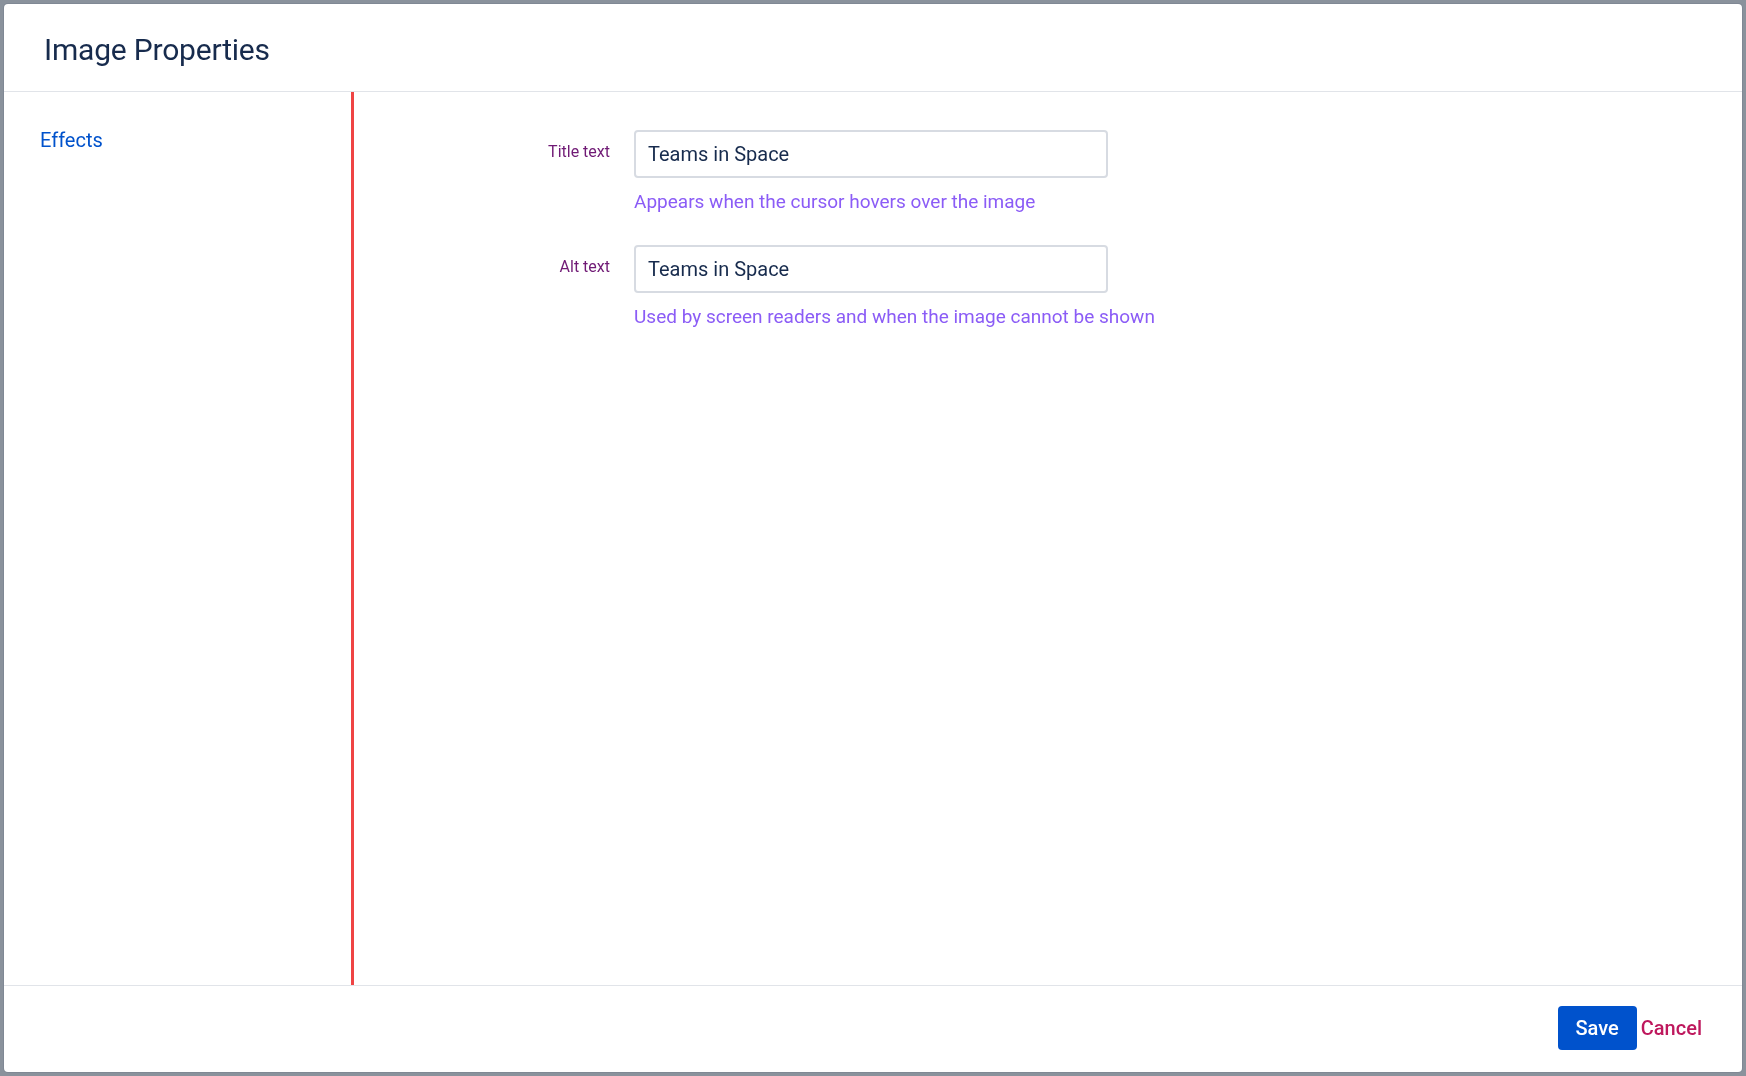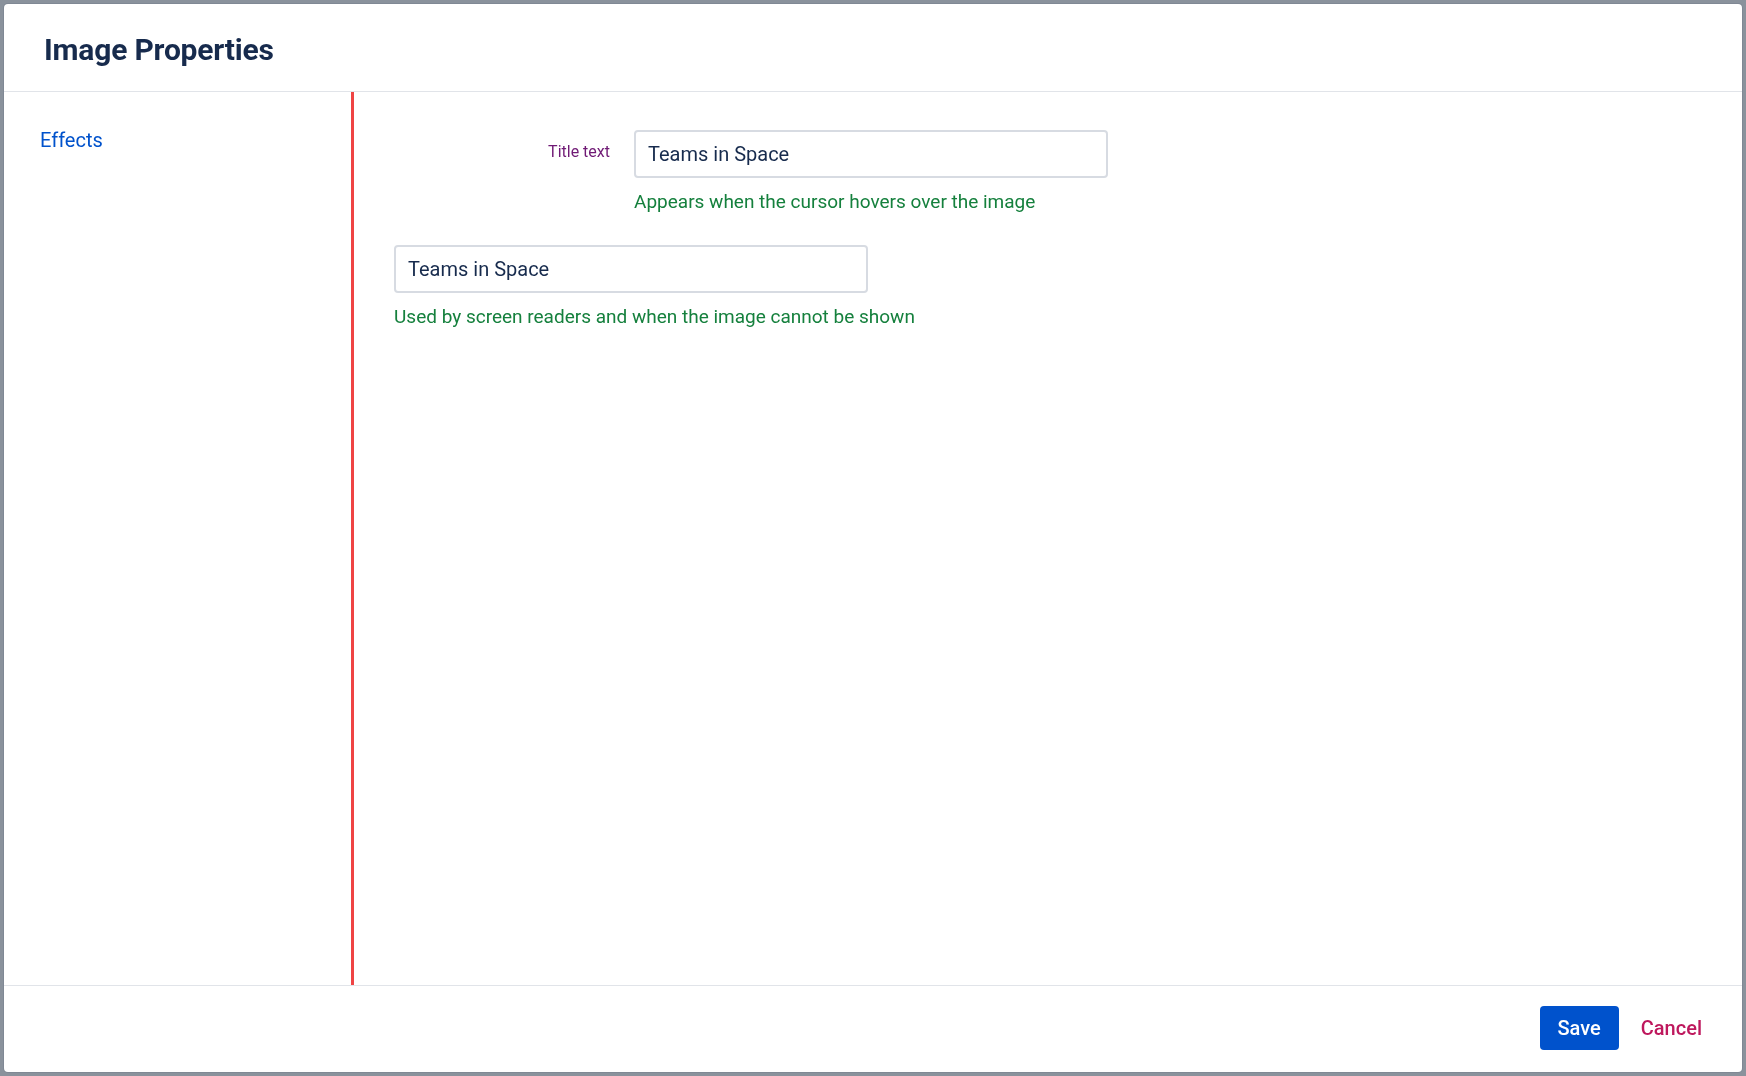--- a/index.html
+++ b/index.html
@@ -21,21 +21,21 @@
       flex-direction: column;
       overflow: hidden;
       box-shadow: 0 0 0 1px rgba(9,30,66,0.08);
     }
     .dialog-header {
       padding: 28px 40px 24px 40px;
       border-bottom: 1px solid #e1e4e9;
     }
     .dialog-title {
       font-size: 30px;
-      font-weight: 700;
+      font-weight: 400;
       color: #172B4D;
       letter-spacing: -0.2px;
     }
     .dialog-body {
       flex: 1;
       display: flex;
       min-height: 0;
     }
     .sidebar {
       width: 350px;
@@ -76,30 +76,29 @@
       border: 2px solid #d7dbe2;
       border-radius: 4px;
       font-size: 20px;
       color: #172B4D;
       padding: 0 12px;
       font-family: inherit;
       background: #fff;
     }
     .field-hint {
       font-size: 19px;
-      color: #15803d;
+      color: #8b5cf6;
       margin-top: 12px;
     }
     .dialog-footer {
       border-top: 1px solid #e1e4e9;
       padding: 20px 36px 22px 36px;
       display: flex;
       justify-content: flex-end;
       align-items: center;
-      gap: 18px;
     }
     .btn {
       font-size: 20px;
       padding: 10px 18px;
       border-radius: 4px;
       border: none;
       cursor: pointer;
       font-family: inherit;
       font-weight: 500;
     }
@@ -127,20 +126,21 @@
 
       <div class="form-row">
         <label class="form-label">Title text</label>
         <div class="form-field">
           <input type="text" class="text-input" value="Teams in Space" style="">
           <div class="field-hint">Appears when the cursor hovers over the image</div>
         </div>
       </div>
 
       <div class="form-row">
+        <label class="form-label">Alt text</label>
         <div class="form-field">
           <input type="text" class="text-input" value="Teams in Space" style="">
           <div class="field-hint">Used by screen readers and when the image cannot be shown</div>
         </div>
       </div>
 
     </div>
 
   </div>
 

